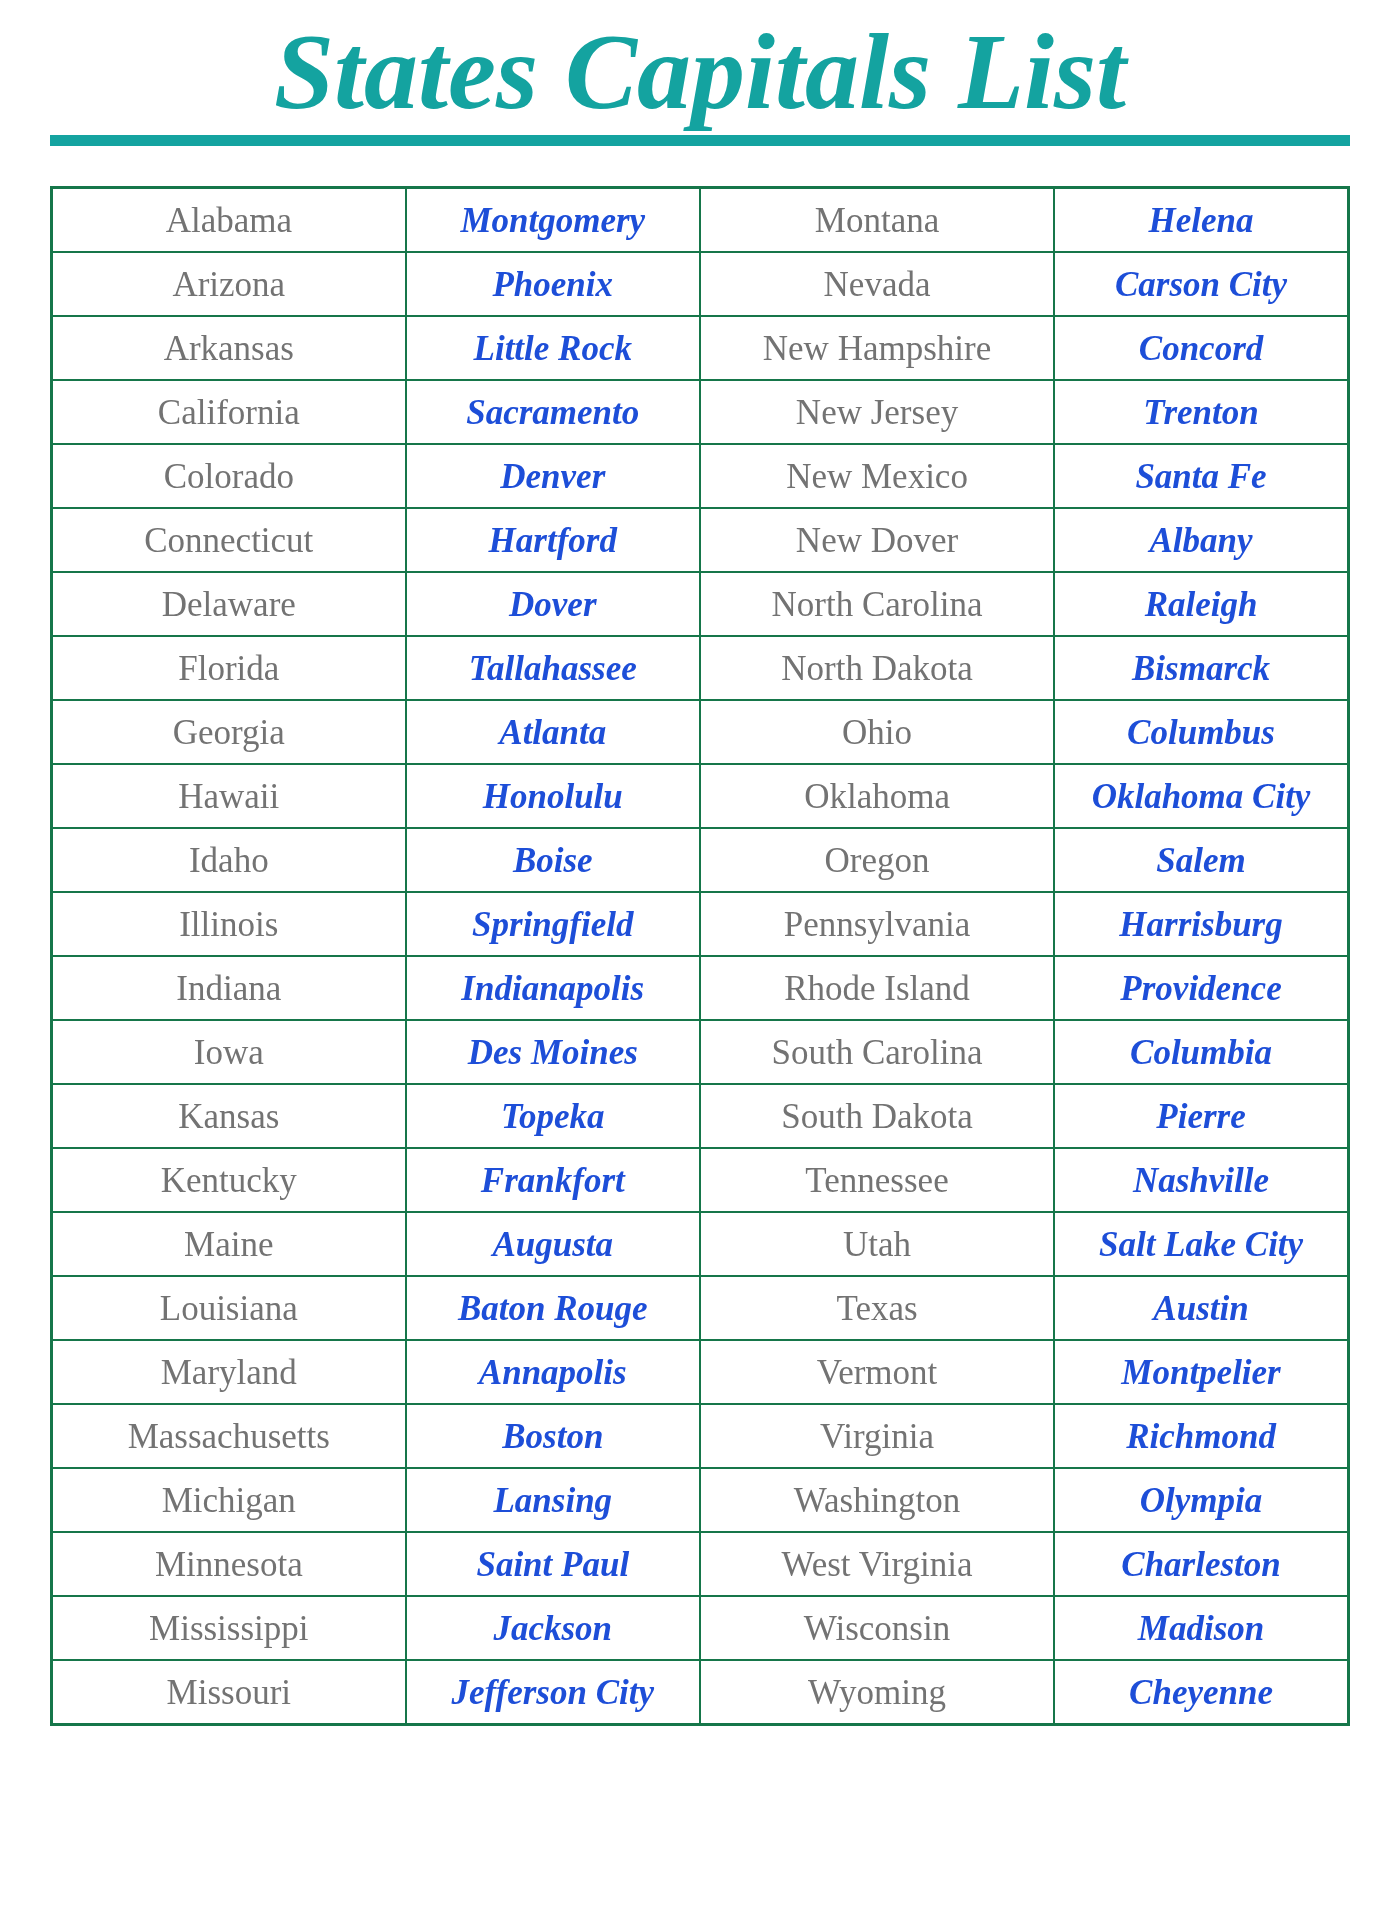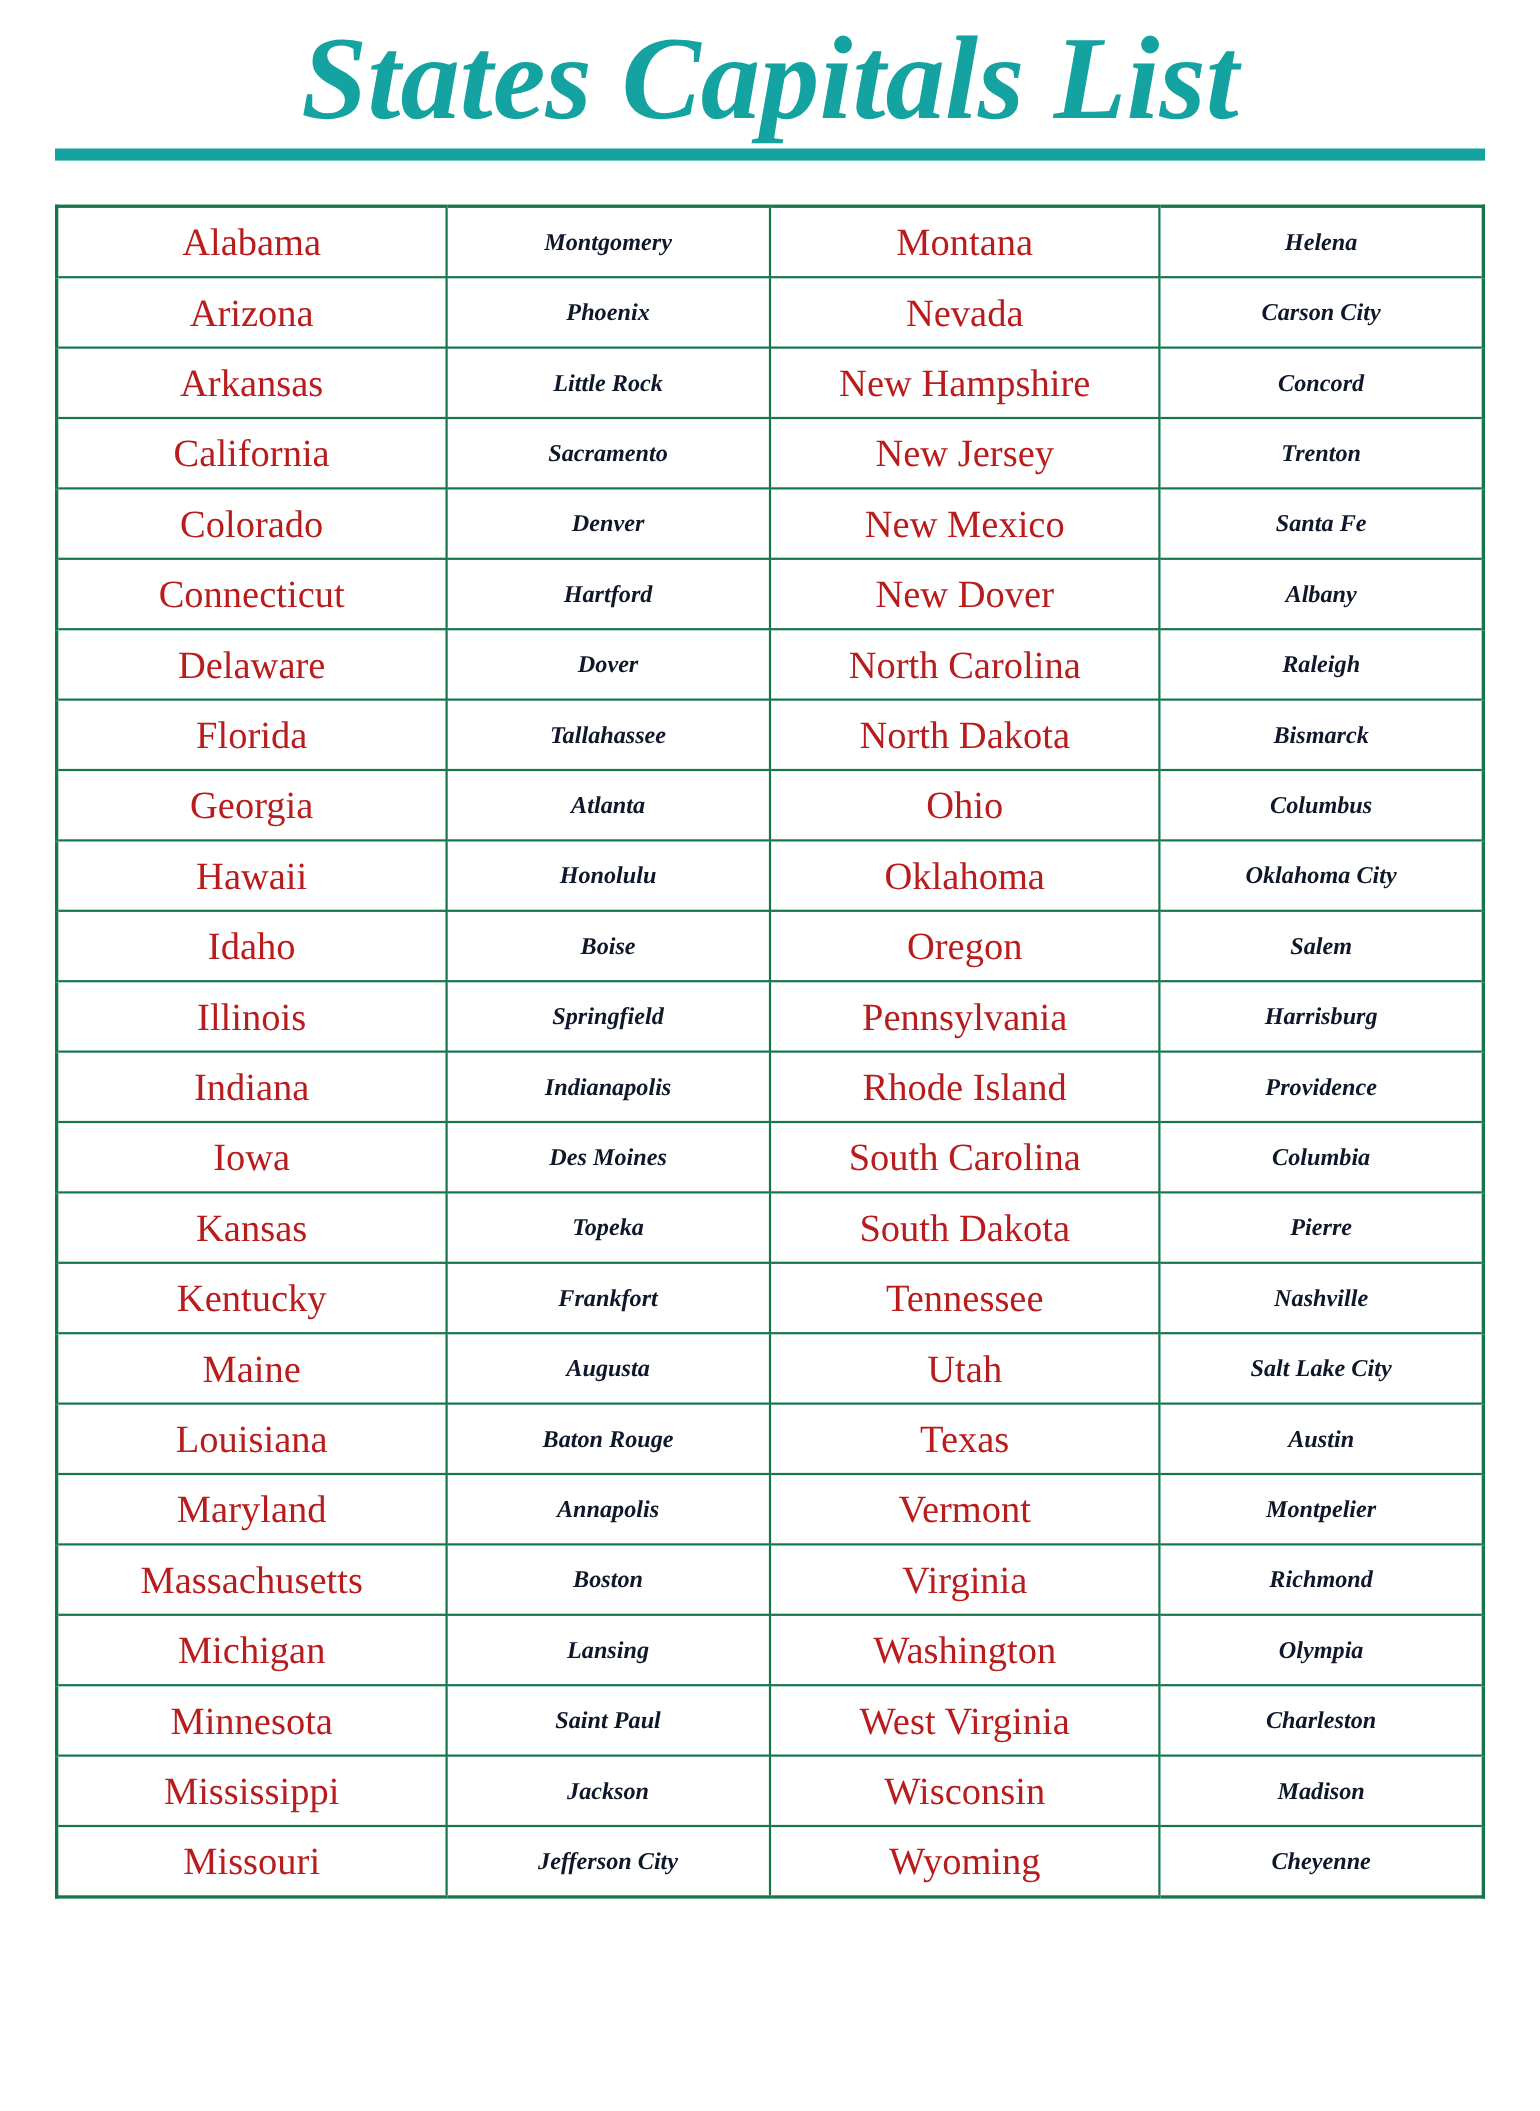--- a/index.html
+++ b/index.html
@@ -68,29 +68,29 @@
     text-align: center;
     vertical-align: middle;
     overflow: hidden;
     white-space: nowrap;
   }
   .cell-state {
     font-family: "Liberation Serif", "DejaVu Serif", serif;
     font-style: normal;
     font-weight: normal;
     font-size: 35px;
-    color: #b91c1c;
+    color: #737373;
     line-height: 1;
   }
   .cell-capital {
     font-family: "Liberation Serif", "DejaVu Serif", serif;
     font-style: italic;
     font-weight: bold;
-    font-size: 22px;
-    color: #0f172a;
+    font-size: 35px;
+    color: #1d4ed8;
     line-height: 1;
   }
   .capitals-table tr:first-child td { border-top-width: 3px; }
   .capitals-table tr:last-child td  { border-bottom-width: 3px; }
   .capitals-table td:first-child    { border-left-width: 3px; }
   .capitals-table td:last-child     { border-right-width: 3px; }
 </style>
 </head>
 <body>
 

